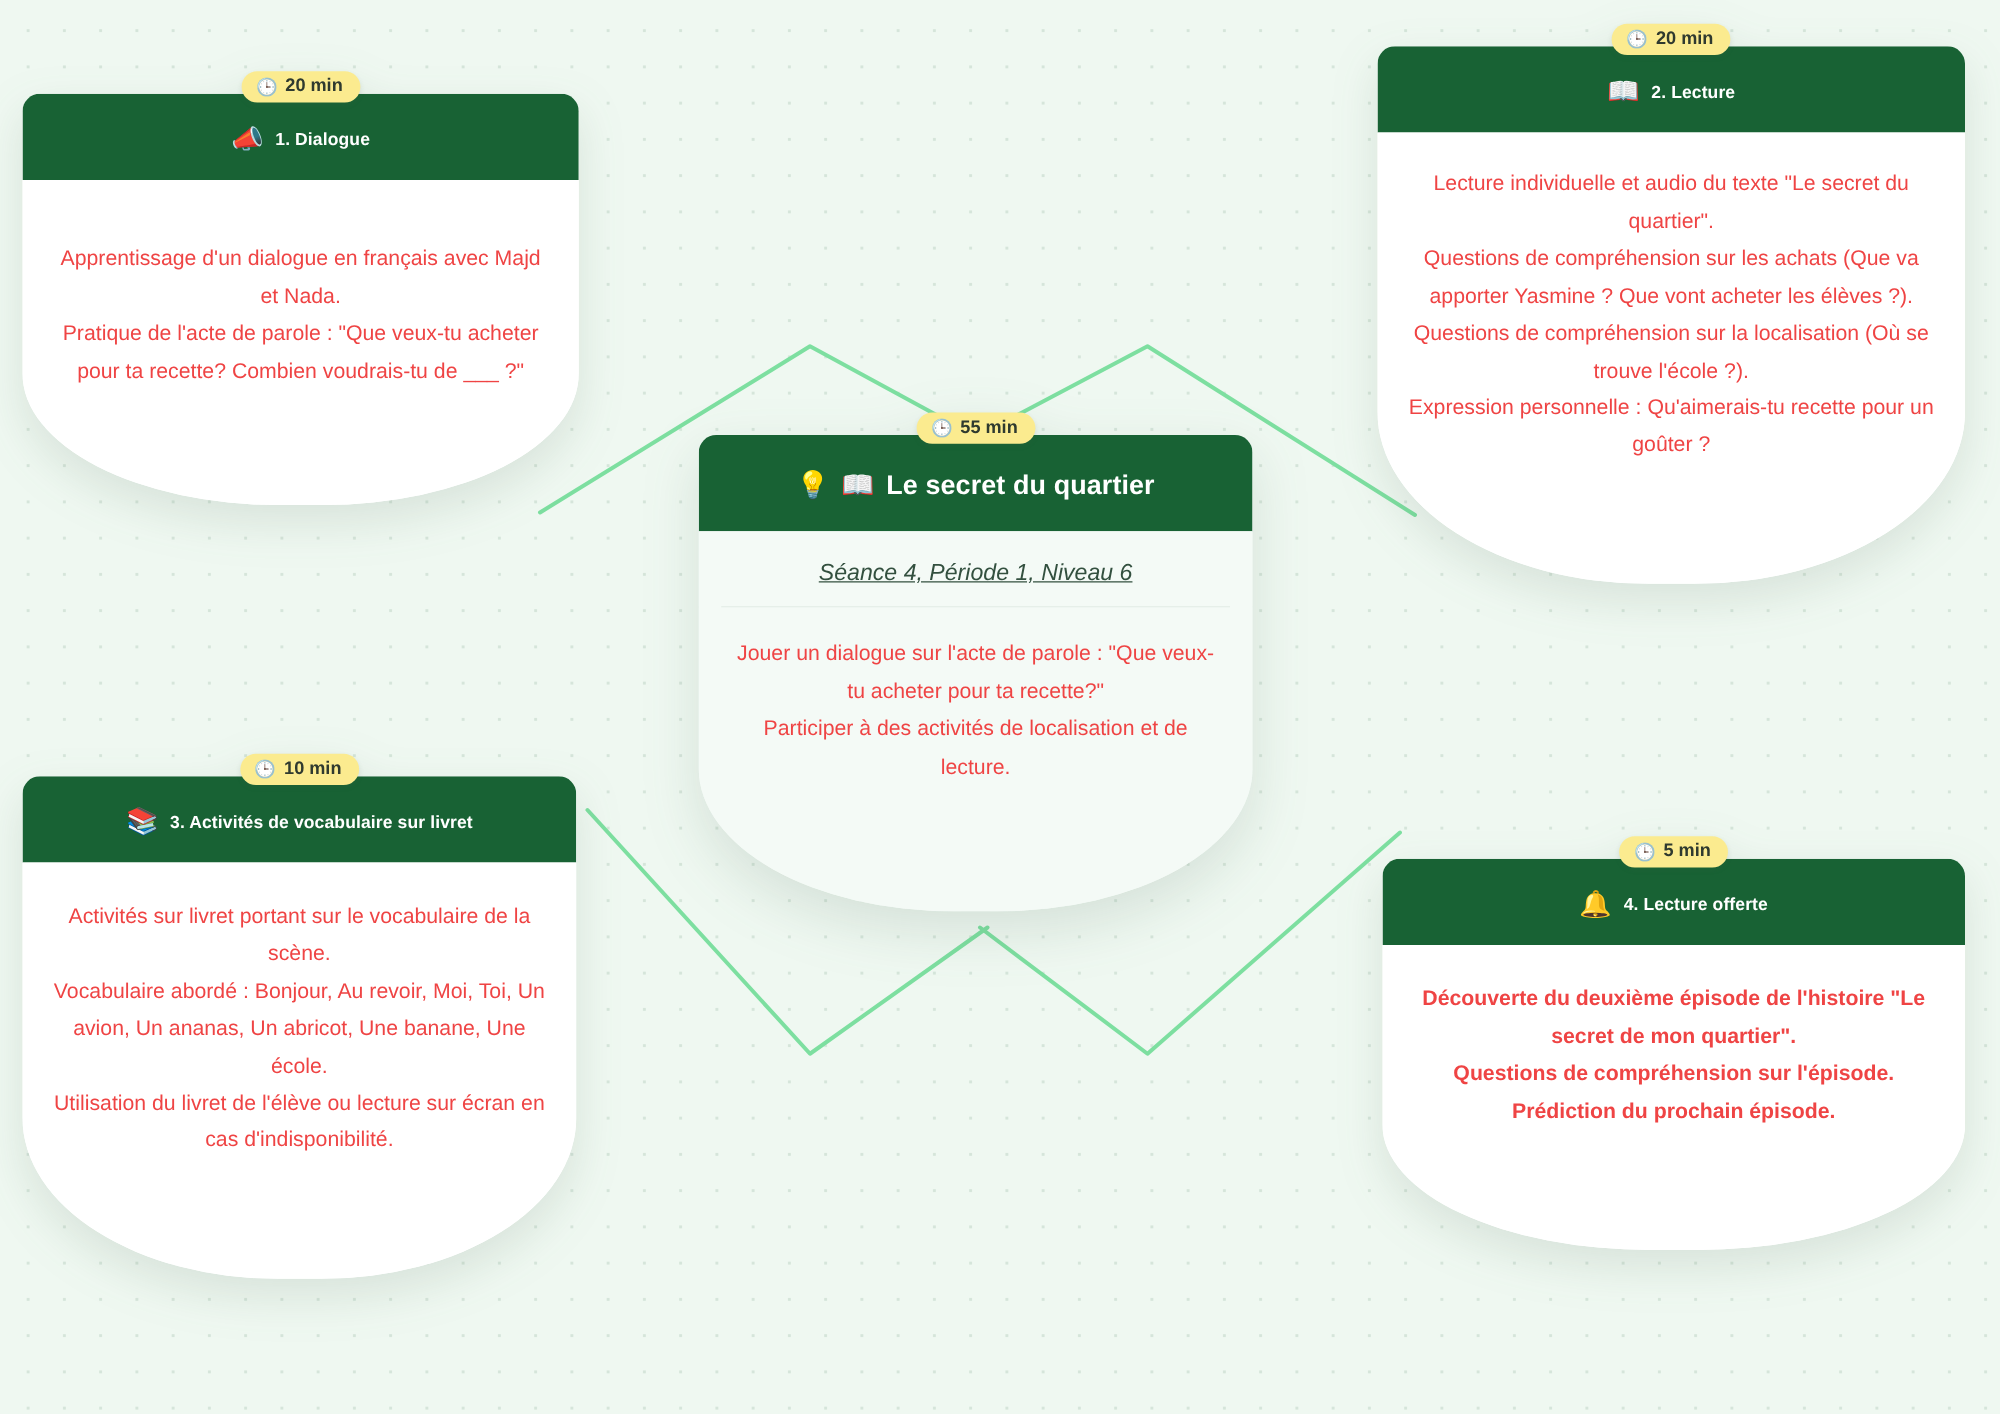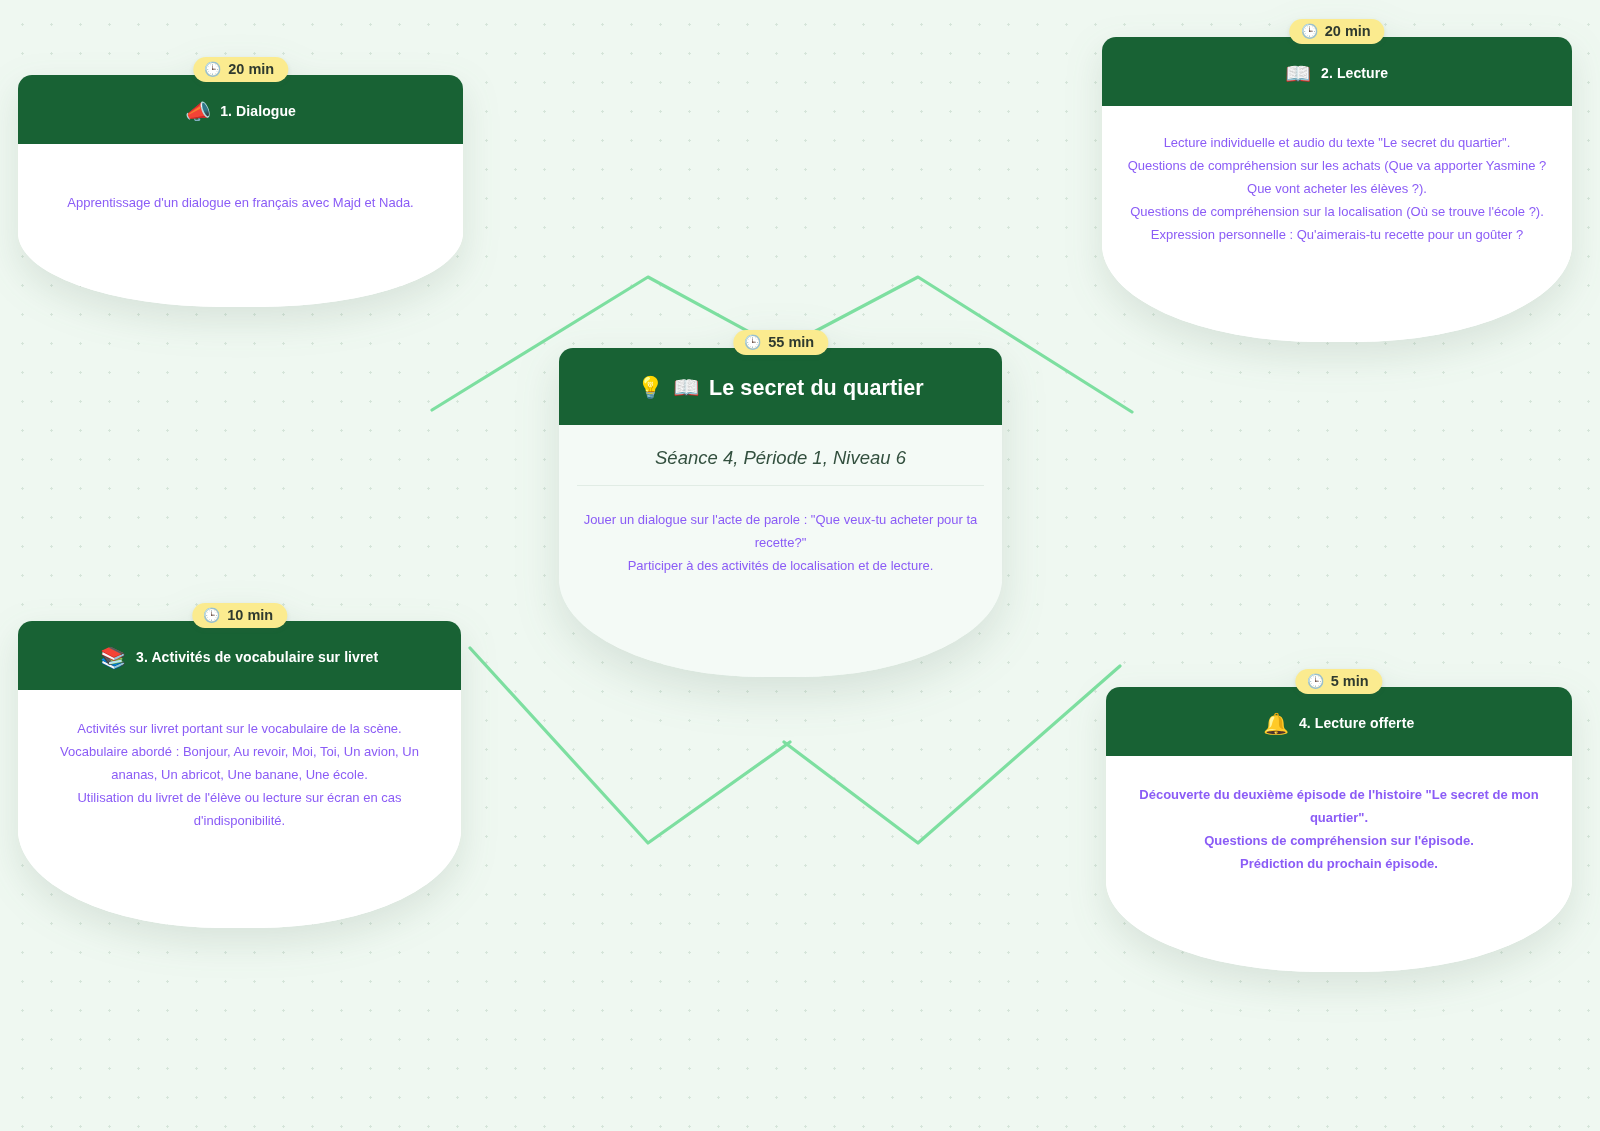--- a/index.html
+++ b/index.html
@@ -54,23 +54,23 @@
     justify-content: center;
     gap: 9px;
     flex-wrap: wrap;
     line-height: 1.34;
   }
   .hdr-emoji { font-size: 21px; line-height: 1; }
   .hdr-title { font-size: 14px; }
 
   .card-body {
     background: #ffffff;
-    color: #8b5cf6;
+    color: #ef4444;
     text-align: center;
-    font-size: 13px;
+    font-size: 17px;
     line-height: 1.76;
     box-sizing: border-box;
   }
   .card-body p { margin: 0; }
 
   
   .badge {
     position: absolute;
     z-index: 6;
     left: 50%;
@@ -125,20 +125,21 @@
   }
   #card-main .card-header { padding: 26px 20px 22px; }
   #card-main .hdr-emoji, #card-main .hdr-title { font-size: 21.5px; }
   #card-main .card-subtitle {
     background: #f4faf6;
     text-align: center;
     font-style: italic;
     font-size: 18.5px;
     color: #33503f;
     padding: 22px 20px 16px;
+    text-decoration: underline;
   }
   #card-main .divider {
     height: 1px;
     background: #e1ece5;
     margin: 0 18px;
   }
   #card-main .card-body {
     background: #f4faf6;
     padding: 22px 24px 100px;
     line-height: 1.78;
@@ -188,20 +189,21 @@
   </div>
   <div class="card-inner">
     <div class="card-header">
       <div class="hdr-row">
         <span class="hdr-emoji">📣</span>
         <span class="hdr-title">1. Dialogue</span>
       </div>
     </div>
     <div class="card-body">
       <p>Apprentissage d'un dialogue en français avec Majd et Nada.</p>
+      <p>Pratique de l'acte de parole : "Que veux-tu acheter pour ta recette? Combien voudrais-tu de ___ ?"</p>
     </div>
   </div>
 </div>
 
 <div class="card" id="card-lecture">
   <div class="badge">
     <span class="clock">🕒</span>
     <span>20 min</span>
   </div>
   <div class="card-inner">

